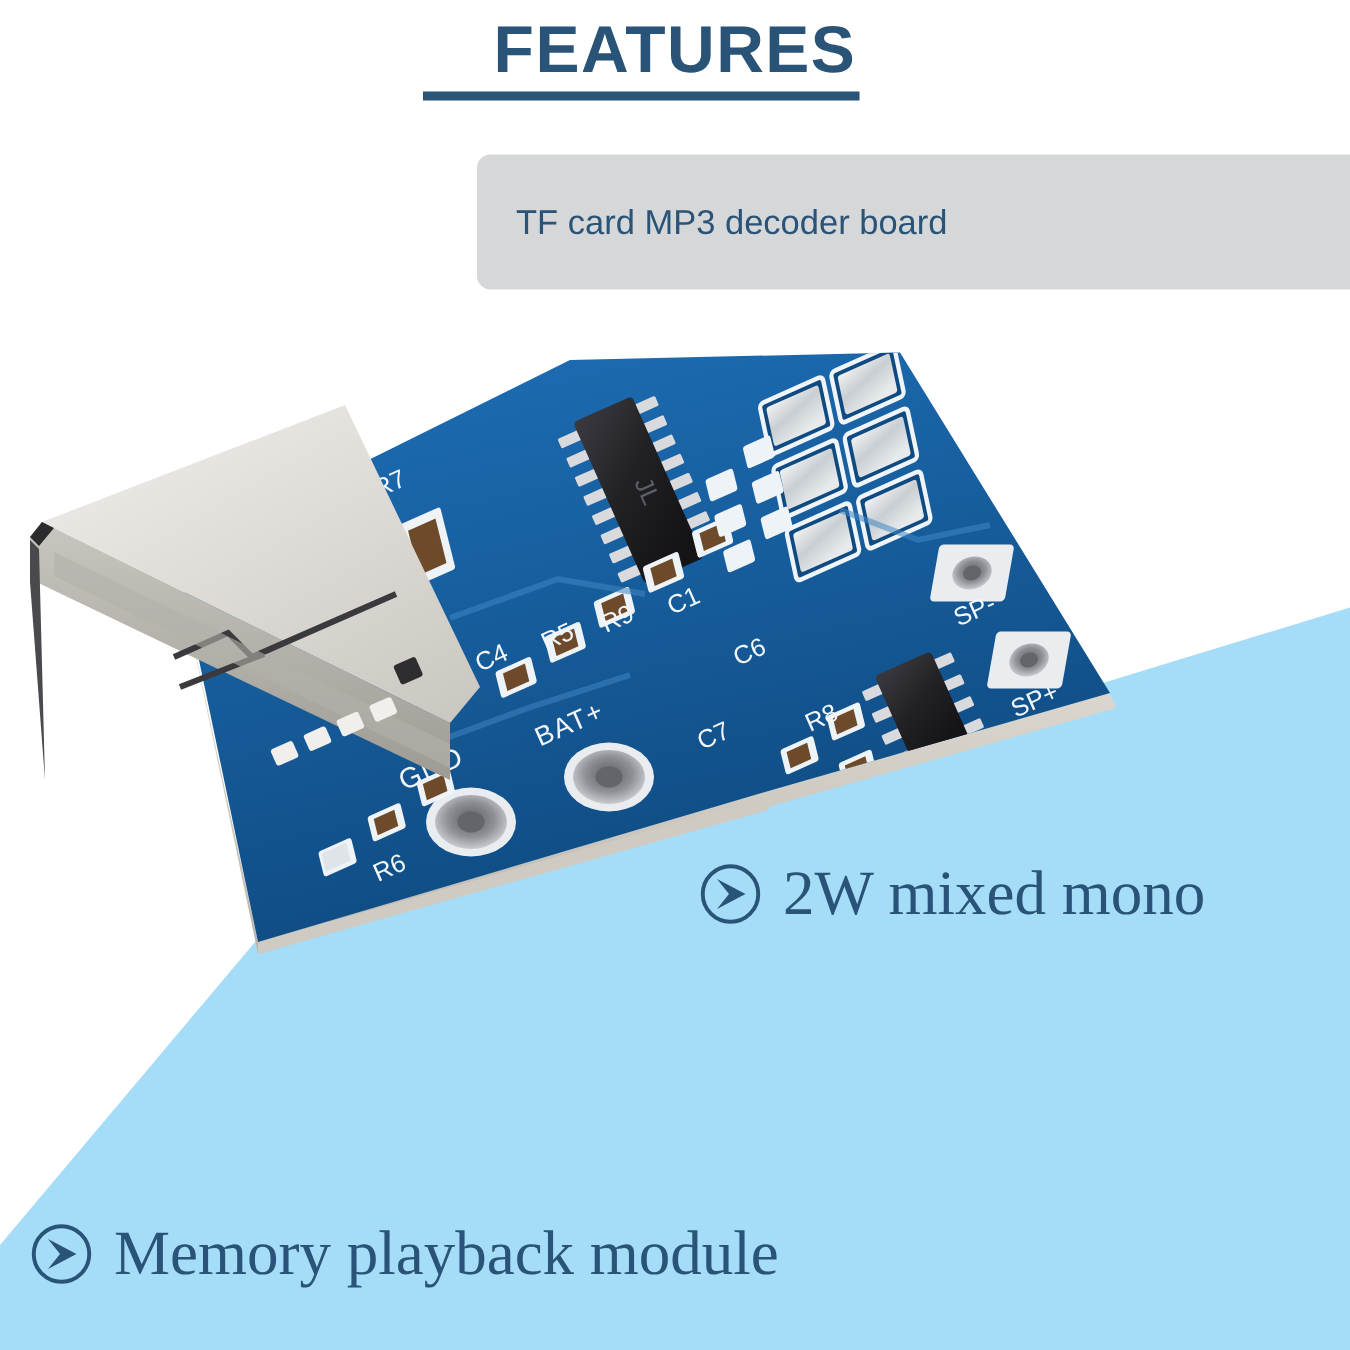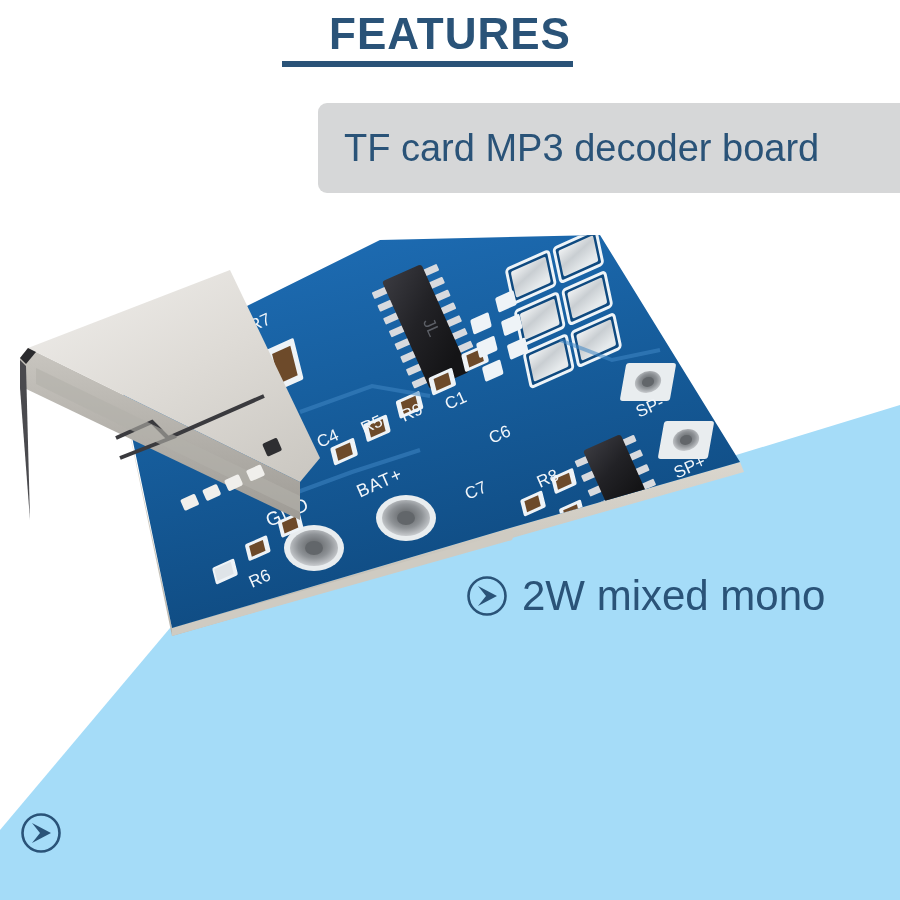--- a/index.html
+++ b/index.html
@@ -59,21 +59,21 @@
     width: 600px;
     height: 90px;
     background: #d6d7d8;
     border-radius: 9px;
     z-index: 5;
     display: flex;
     align-items: center;
   }
   .subtitle-text {
     padding-left: 26px;
-    font-size: 38px;
+    font-size: 23px;
     color: #2a5378;
     white-space: nowrap;
     line-height: 40px;
   }
 
   
   .product-photo {
     position: absolute;
     left: 0px;
     top: 200px;
@@ -82,20 +82,21 @@
     z-index: 3;
   }
 
   
   .feature-item {
     position: absolute;
     z-index: 6;
     display: flex;
     align-items: center;
     white-space: nowrap;
+    font-family: Liberation Serif, serif;
   }
   .feature-bullet {
     flex: 0 0 auto;
     margin-right: 14px;
     display: block;
   }
   .feature-label {
     font-size: 42px;
     color: #2a5378;
     line-height: 48px;
@@ -389,15 +390,16 @@
     </svg>
     <span class="feature-label">2W mixed mono</span>
   </div>
 
 
   <div class="feature-item" id="feature-2">
     <svg class="feature-bullet" width="42" height="42" viewBox="0 0 42 42">
       <circle cx="21" cy="21" r="18.5" fill="none" stroke="#2a5378" stroke-width="2.6"></circle>
       <path d="M12 11 L31 21 L12 31 L20 21 Z" fill="#2a5378"></path>
     </svg>
+    <span class="feature-label">Memory playback module</span>
   </div>
 
 </div>
 
 </body></html>

